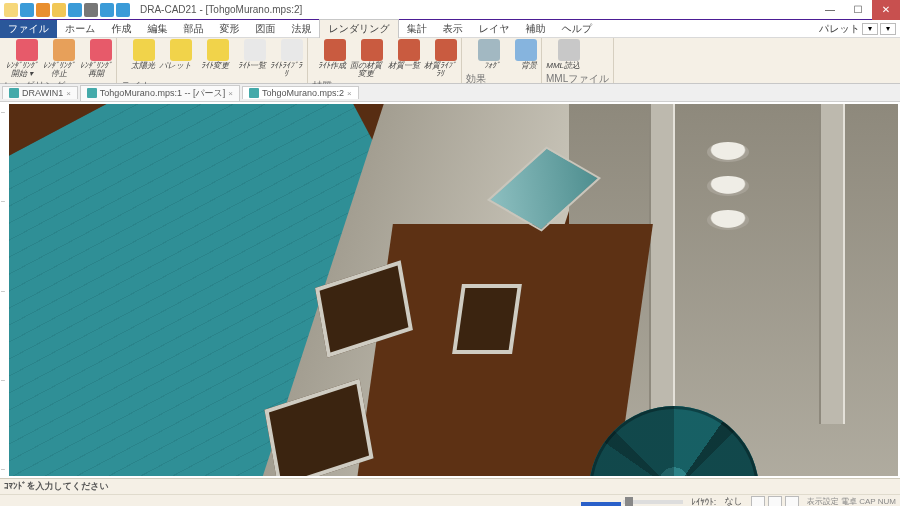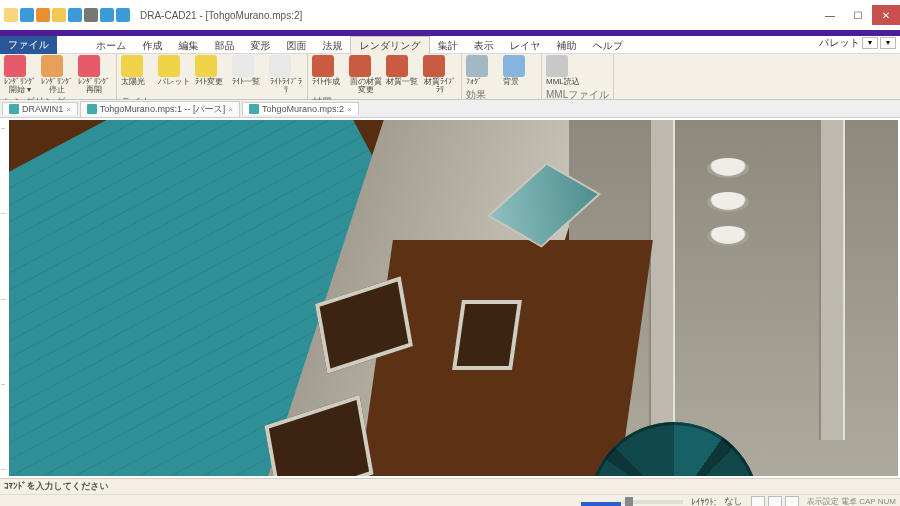--- a/index.html
+++ b/index.html
@@ -1,40 +1,40 @@
 <!DOCTYPE html>
 <html><head>
 <meta charset="utf-8">
 <style>
   * { margin: 0; padding: 0; box-sizing: border-box; font-family: "Meiryo UI", "MS PGothic", sans-serif; }
   body { width: 900px; height: 506px; overflow: hidden; background: #fff; display: flex; flex-direction: column; position: relative; }
 
   
-  .titlebar { height: 36px; background: #fff; border-bottom: 6px solid #4c1d95; display: flex; align-items: center; font-size: 10px; color: #555; }
+  .titlebar { height: 20px; background: #fff; border-bottom: 1px solid #4c1d95; display: flex; align-items: center; font-size: 10px; color: #555; }
   .qat { display: flex; gap: 2px; padding: 0 4px; }
   .qat-icon { width: 14px; height: 14px; display: flex; align-items: center; justify-content: center; font-size: 10px; border-radius: 2px; }
   .title-text { flex: 1; padding-left: 6px; }
   .win-controls { display: flex; }
   .win-btn { width: 28px; height: 20px; display: flex; align-items: center; justify-content: center; font-size: 10px; color: #444; }
   .win-btn.close { background: #c8504f; color: #fff; }
 
   
-  .menubar { height: 18px; display: flex; align-items: flex-start; font-size: 10px; border-bottom: 1px solid #d9d9d9; gap: 31px; }
+  .menubar { height: 18px; display: flex; align-items: center; font-size: 10px; border-bottom: 1px solid #d9d9d9; }
   .menu-item { padding: 2px 8px; color: #444; display: flex; align-items: center; }
   .menu-item.file { background: #2a579a; color: #fff; }
   .menu-item.active { background: #f5f0e6; border: 1px solid #c7c7c7; border-bottom: none; }
   .palette-box { margin-left: auto; display: flex; align-items: center; padding-right: 4px; gap: 2px; }
   .palette-label { font-size: 10px; color: #444; }
   .palette-dd { border: 1px solid #bbb; width: 16px; height: 12px; font-size: 8px; text-align: center; }
 
   
   .ribbon { height: 46px; background: #f5f0e6; display: flex; border-bottom: 1px solid #c7c7c7; }
   .ribbon-group { display: flex; flex-direction: column; border-right: 1px solid #d6cfc0; padding: 1px 4px 0 4px; }
   .ribbon-row { display: flex; gap: 3px; flex: 1; align-items: flex-start; }
-  .ribbon-btn { display: flex; flex-direction: column; align-items: flex-start; width: 34px; font-size: 8px; color: #444; line-height: 1.05; text-align: center; }
+  .ribbon-btn { display: flex; flex-direction: column; align-items: flex-end; width: 34px; font-size: 8px; color: #444; line-height: 1.05; text-align: center; font-style: italic; }
   .ribbon-icon { width: 22px; height: 22px; border-radius: 3px; margin-bottom: 1px; display: flex; align-items: center; justify-content: center; font-size: 12px; }
   .grp-label { font-size: 10px; color: #777; height: 11px; }
 
   
   .doctabs { height: 18px; background: #efefef; display: flex; align-items: center; font-size: 9px; color: #555; padding-left: 2px; gap: 2px; border-bottom: 1px solid #cfcfcf; }
   .dtab { padding: 1px 6px; background: #fafafa; border: 1px solid #ccc; border-bottom: none; display: flex; align-items: center; gap: 3px; }
   .dtab.active { background: #fff; }
   .dtab .x { color: #999; font-size: 8px; }
   .dtab-icon { width: 10px; height: 10px; background: #4aa; border-radius: 1px; }
 

